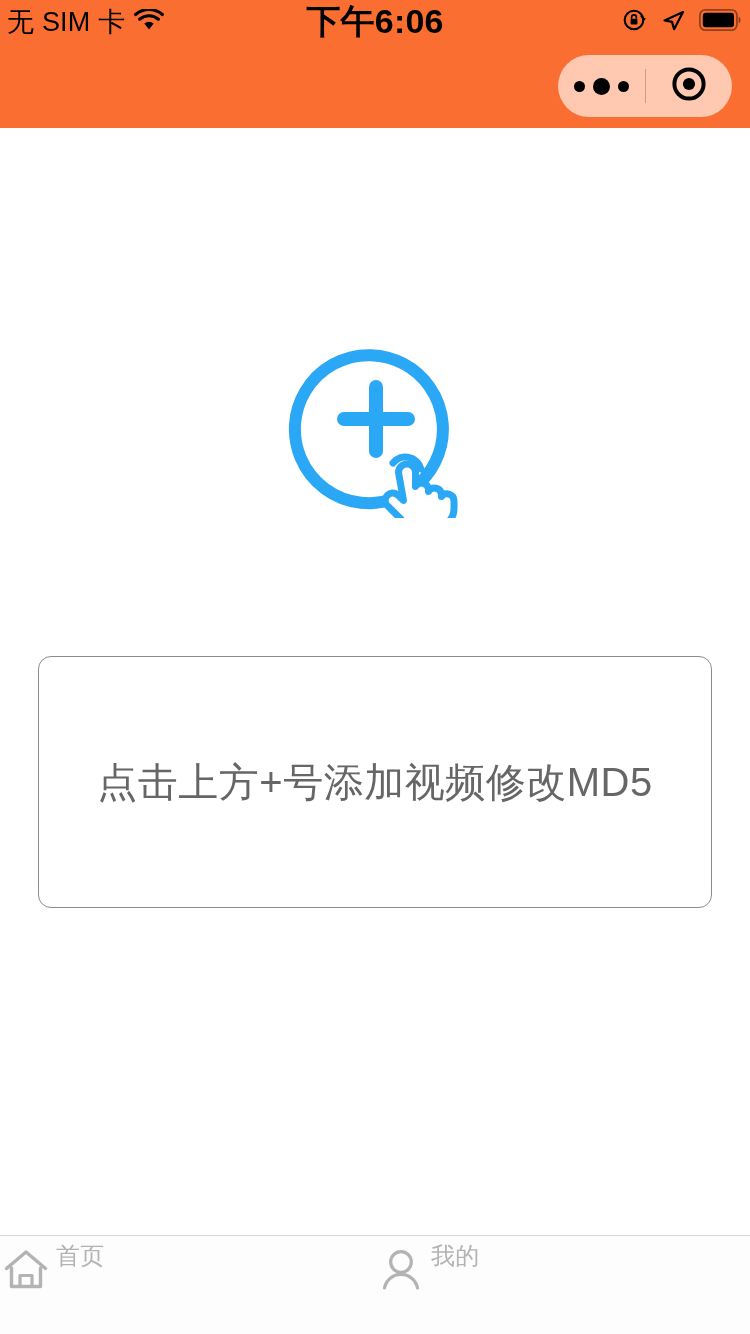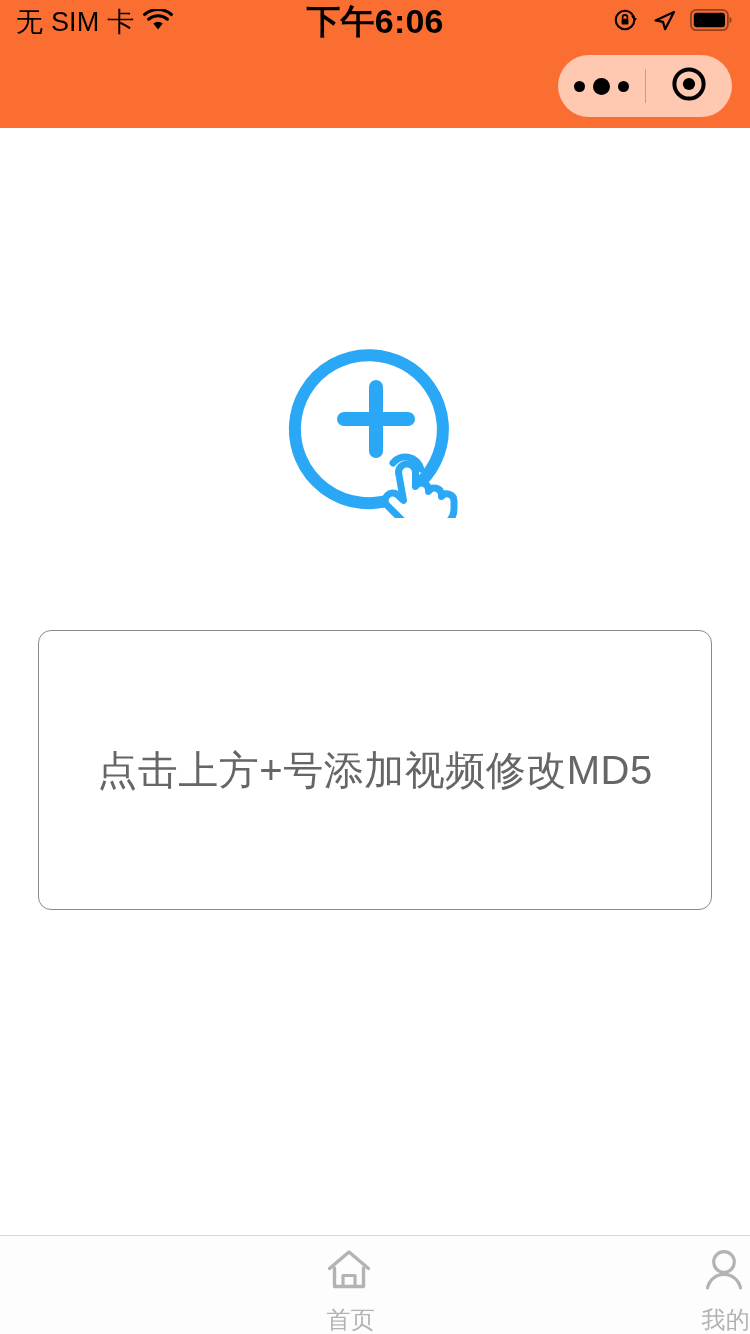--- a/index.html
+++ b/index.html
@@ -19,21 +19,21 @@
   
   .header {
     background:#fb6e32;
     height:128px;
     flex:0 0 128px;
     position:relative;
   }
   .statusbar {
     height:44px;
     display:flex; align-items:center;
-    padding:0 16px;
+    padding:0 7px;
     position:relative;
     color:#000;
   }
   .sb-left {
     display:flex; align-items:center; gap:9px;
     font-size:27px; letter-spacing:0.2px;
     font-weight:400;
     line-height:1;
   }
   .sb-left .carrier { font-size:27px; }
@@ -90,22 +90,22 @@
     position:absolute;
     left:50%; transform:translateX(-50%);
     top:212px;
     width:180px; height:180px;
     display:flex; align-items:center; justify-content:center;
     cursor:pointer;
   }
   .hint-box {
     position:absolute;
     left:38px; right:38px;
-    top:502px;
-    height:280px;
+    top:528px;
+    height:252px;
     border:1px solid #8b8b8b;
     border-radius:13px;
     display:flex; align-items:center; justify-content:center;
     background:#fff;
   }
   .hint-text {
     font-size:40px;
     color:#666666;
     letter-spacing:0.5px;
     font-weight:400;
@@ -116,23 +116,23 @@
   .tabbar {
     flex:0 0 99px;
     border-top:1px solid #d8d8d8;
     background:#fdfdfd;
     display:flex;
     align-items:flex-start;
     padding-top:8px;
   }
   .tab {
     flex:1;
-    display:flex; flex-direction:column;
-    align-items:flex-end; justify-content:flex-start;
-    gap:12px;
+    display:flex; flex-direction:row;
+    align-items:flex-start; justify-content:flex-start;
+    gap:4px;
     cursor:pointer;
   }
   .tab-icon {
     height:52px;
     display:flex; align-items:center; justify-content:center;
   }
   .tab-label {
     font-size:24px;
     color:#b3b3b3;
     letter-spacing:0.3px;

